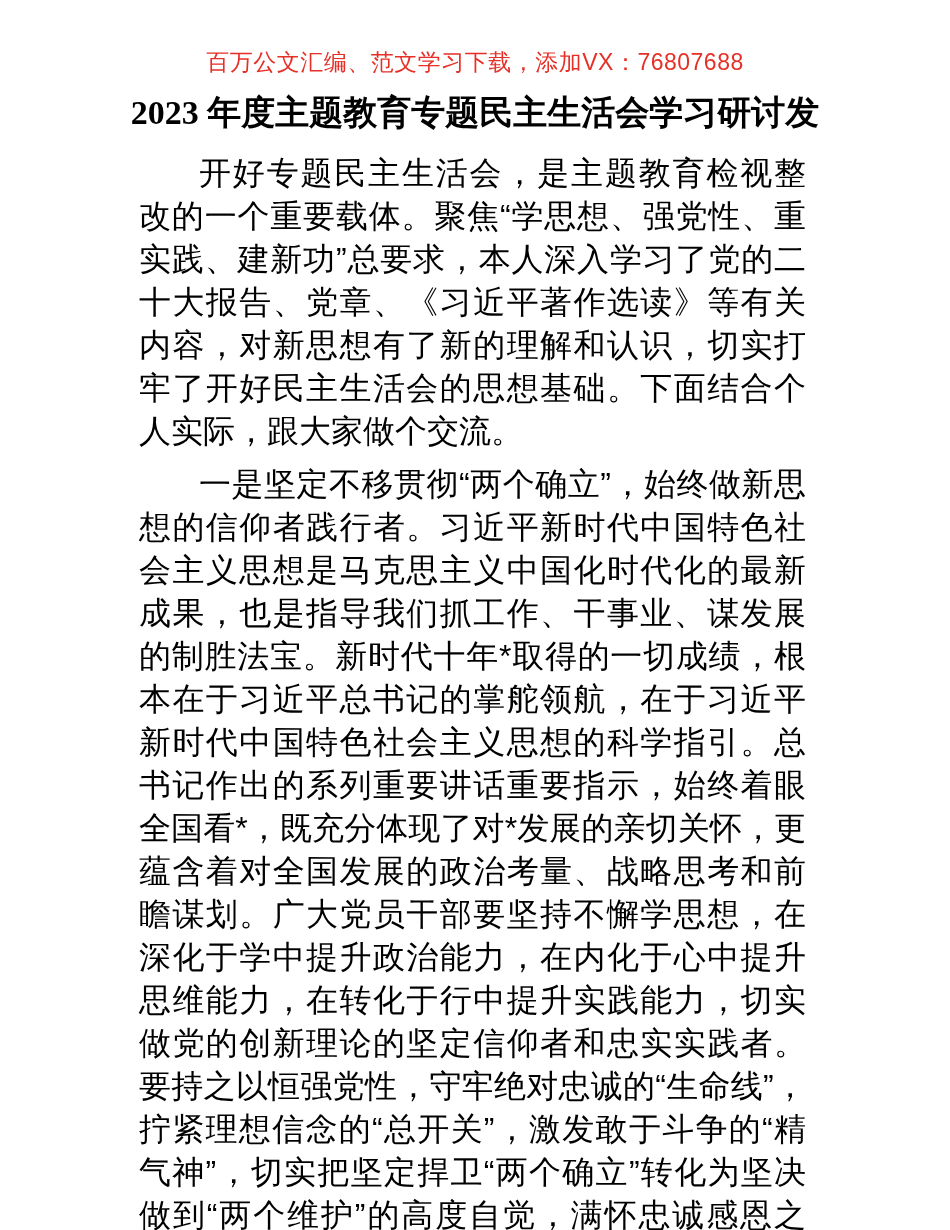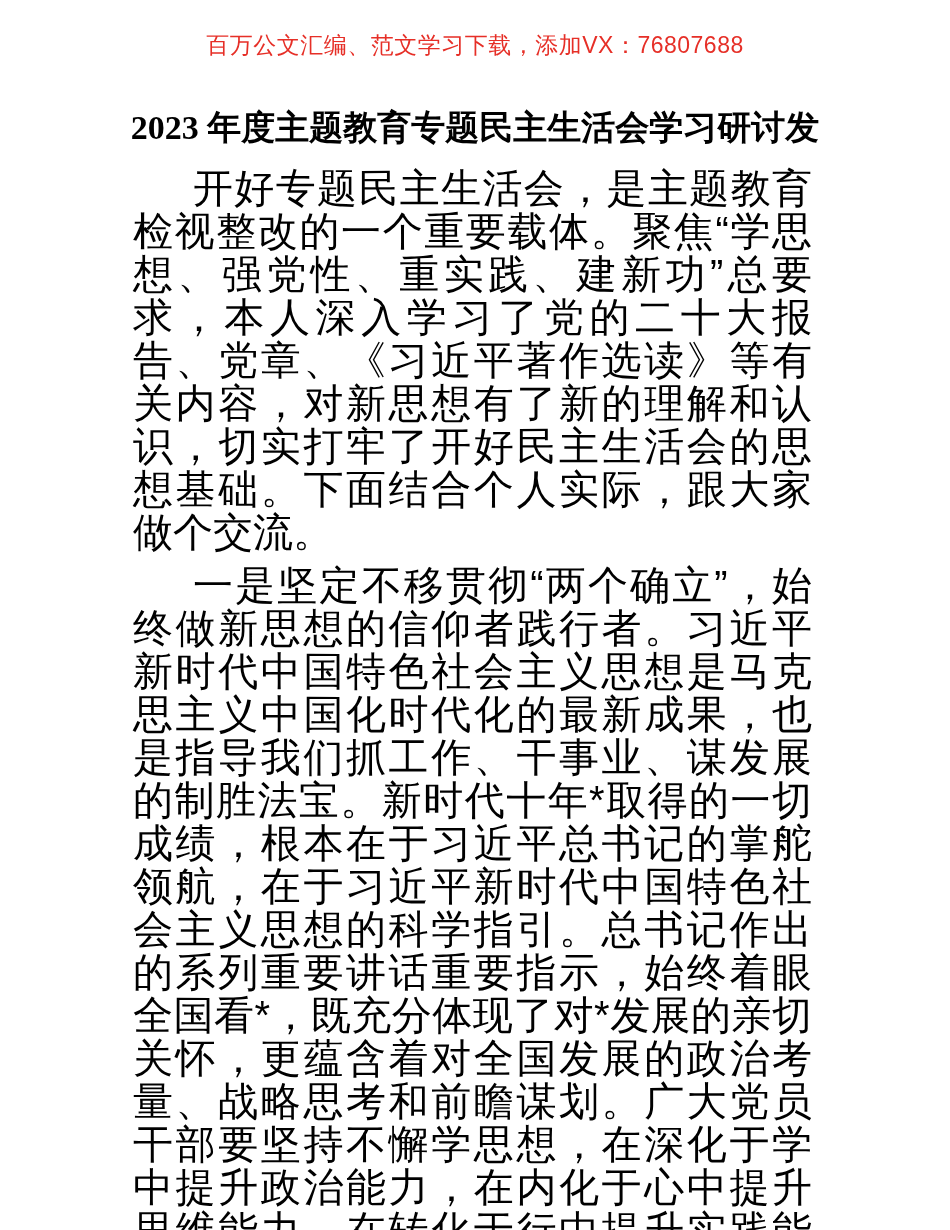--- a/index.html
+++ b/index.html
@@ -14,50 +14,50 @@
     font-family: "Liberation Sans", sans-serif;
     color: #000000;
   }
   .page {
     width: 950px;
     min-height: 1230px;
     background: #ffffff;
     position: relative;
   }
   .watermark-header {
-    padding-top: 29px;
+    padding-top: 46px;
     text-align: center;
     font-size: 23px;
     line-height: 32px;
     letter-spacing: 0.5px;
     white-space: nowrap;
   }
   .doc-title {
-    margin-top: 44px;
+    margin-top: 12px;
     text-align: center;
     font-family: "Liberation Serif", serif;
     font-weight: bold;
     font-size: 34px;
     line-height: 46px;
     color: #000000;
   }
   .doc-title .title-line {
     white-space: nowrap;
   }
   .content {
     padding: 0 138px 0 133px;
   }
   .para {
-    font-size: 40px;
+    font-size: 32px;
     line-height: 43px;
     text-align: justify;
     text-justify: inter-ideograph;
     text-indent: 60px;
     color: #000000;
-    margin: 0;
+    margin: 6px;
   }
   .para.first {
     margin-top: 16px;
   }
   .para + .para {
     margin-top: 10px;
   }
 </style>
 </head>
 <body>

